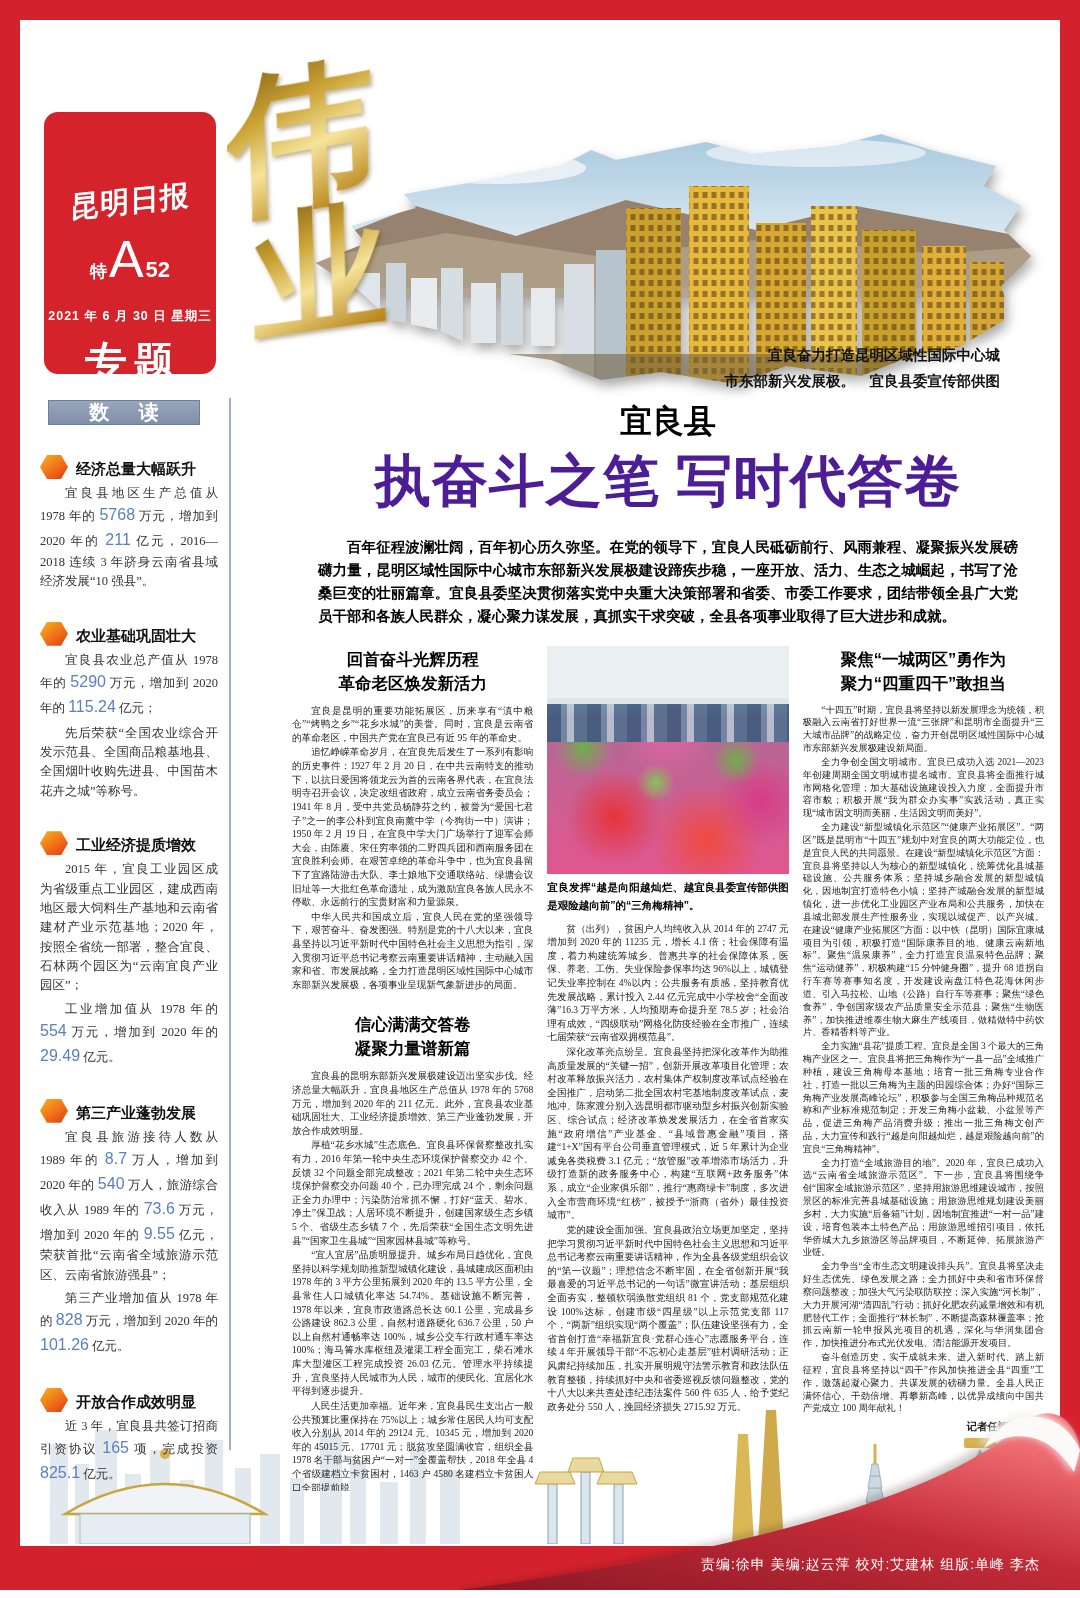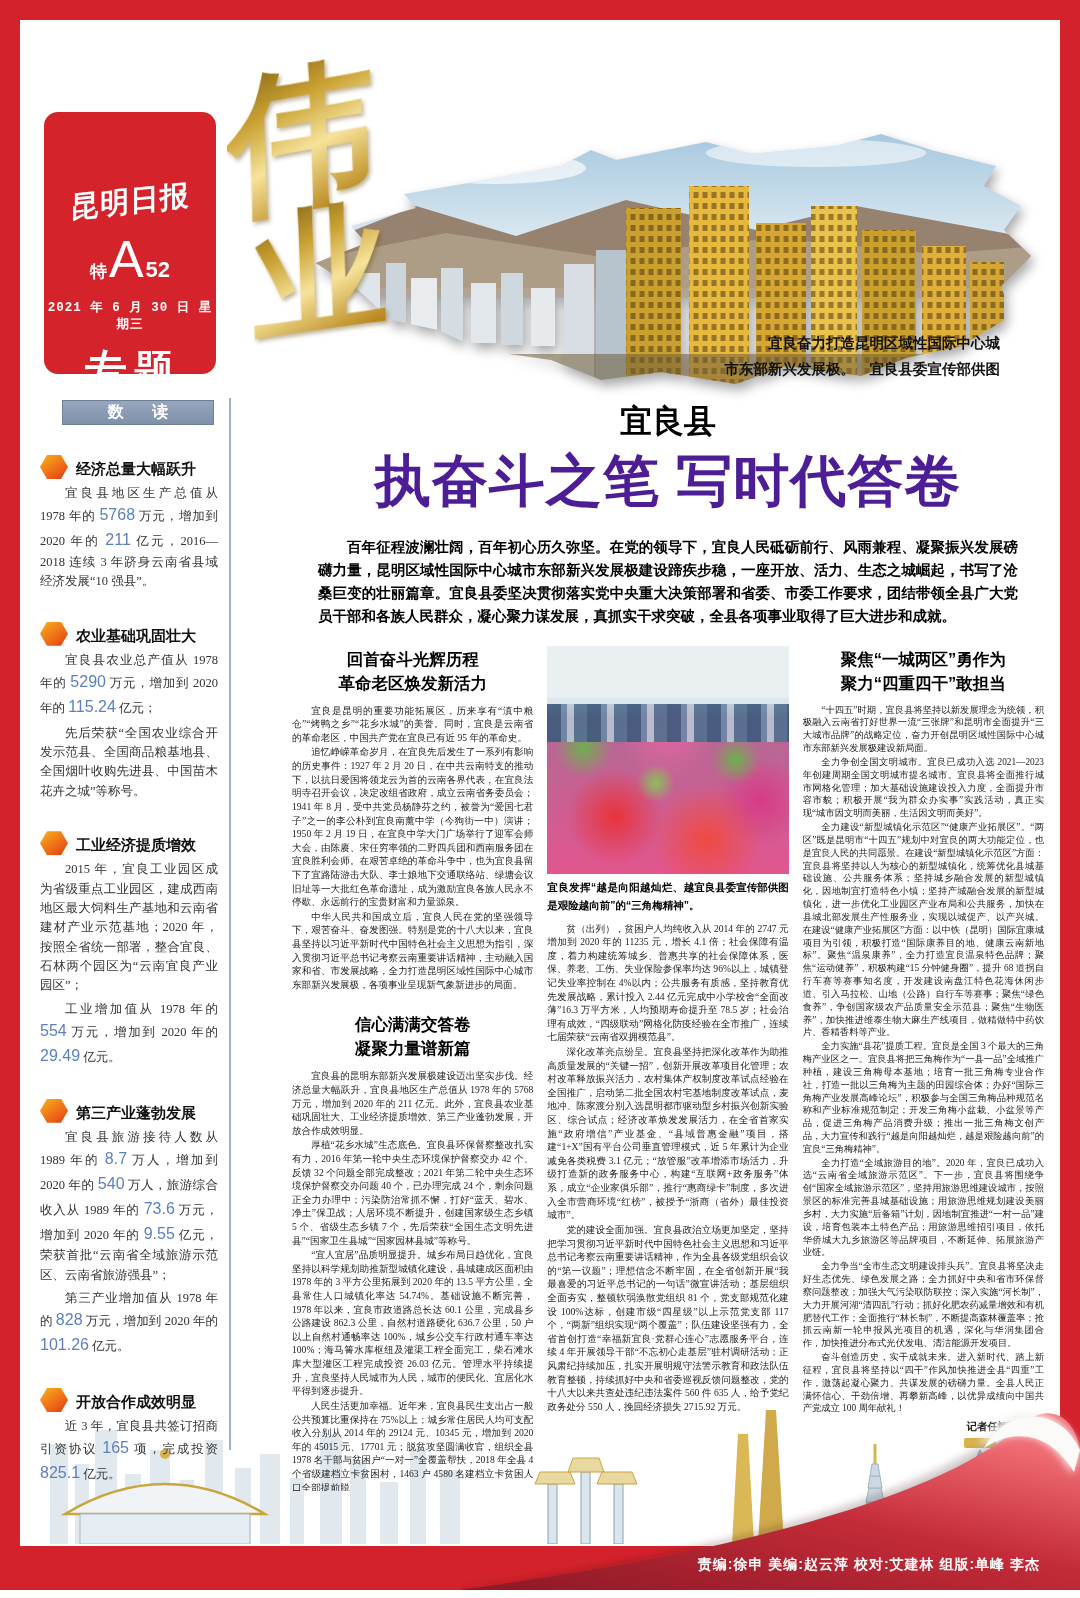--- a/index.html
+++ b/index.html
@@ -11,51 +11,51 @@
   
   .mast-box{position:absolute;left:44px;top:112px;width:172px;height:262px;background:#d5232b;
             border-radius:14px;color:#fff;text-align:center;z-index:3;}
   .brand{margin-top:70px;font-size:29px;font-weight:bold;letter-spacing:1px;
          transform:rotate(-6deg) skewX(-6deg);font-family:"Liberation Serif",serif;}
   .edition{margin-top:14px;display:flex;align-items:baseline;justify-content:center;gap:2px;
            font-family:"Liberation Sans",sans-serif;}
   .ed-prefix{font-size:17px;font-weight:bold;}
   .ed-letter{font-size:52px;font-weight:400;line-height:.9;}
   .ed-num{font-size:22px;font-weight:bold;}
-  .mast-date{margin-top:16px;font-size:12.5px;font-weight:bold;letter-spacing:1px;
-             font-family:Liberation Mono, monospace;}
+  .mast-date{margin-top:25px;font-size:12.5px;font-weight:bold;letter-spacing:1px;
+             font-family:Liberation Sans, sans-serif;}
   .mast-section{margin-top:10px;font-size:42px;font-weight:bold;letter-spacing:6px;text-indent:6px;}
 
   
   .gold-char{position:absolute;z-index:6;font-weight:bold;font-family:"Liberation Serif",serif;
              background:linear-gradient(160deg,#7a5c10 8%,#caa133 34%,#f6e39a 55%,#b9871c 82%);
              -webkit-background-clip:text;background-clip:text;color:transparent;
              filter:drop-shadow(2px 3px 2px rgba(110,85,20,.45));}
   .gold-1{left:226px;top:36px;font-size:152px;transform:rotate(-10deg) skewX(-8deg);}
   .gold-2{left:252px;top:182px;font-size:136px;transform:rotate(-8deg) skewX(-6deg);}
 
   
   .top-photo{position:absolute;left:296px;top:58px;width:746px;height:336px;z-index:2;}
-  .top-caption{position:absolute;right:42px;bottom:12px;z-index:4;text-align:right;
+  .top-caption{position:absolute;right:42px;bottom:0;z-index:4;text-align:right;
                font-size:14.5px;font-weight:bold;line-height:1.8;color:#111;
                font-family:"Liberation Sans",sans-serif;}
 
   
   .main{position:absolute;left:292px;top:404px;width:752px;z-index:2;}
   .kicker{text-align:center;font-size:32px;font-weight:900;color:#000;line-height:1.1;
           font-family:"Liberation Sans",sans-serif;}
   .big-title{text-align:center;font-size:56px;font-weight:900;color:#4c1d95;margin-top:5px;
              letter-spacing:1px;font-family:"Liberation Sans",sans-serif;}
   .intro{margin:16px auto 0;width:700px;font-size:14.5px;line-height:1.58;text-align:justify;
          text-indent:2em;color:#000;font-weight:700;}
 
   
   .sidebar{position:absolute;left:40px;top:400px;width:178px;z-index:2;}
-  .shudu-bar{margin-left:22px;width:150px;height:23px;background:linear-gradient(#98a6bd,#7f90a9);
-             border:1px solid #6e7f9a;color:#fff;font-size:16px;font-weight:bold;
+  .shudu-bar{margin-left:8px;width:150px;height:23px;background:linear-gradient(#98a6bd,#7f90a9);
+             border:1px solid #6e7f9a;color:#fff;font-size:20px;font-weight:bold;
              letter-spacing:12px;text-indent:12px;display:flex;align-items:center;justify-content:center;
              font-family:"Liberation Sans",sans-serif;}
   .side-sec{margin-top:30px;}
   .side-sec-head{display:flex;align-items:flex-end;gap:8px;margin-bottom:5px;}
   .hex{width:28px;height:24px;flex:0 0 28px;
        background:linear-gradient(145deg,#f7a81c 10%,#ec5d16 70%,#d43a10);
        clip-path:polygon(25% 0,75% 0,100% 50%,75% 100%,25% 100%,0 50%);
        filter:drop-shadow(1px 2px 1px rgba(150,60,10,.4));}
   .side-sec-title{font-size:15px;font-weight:bold;color:#111;font-family:"Liberation Sans",sans-serif;}
   .side-p{margin:2px 0 4px;font-size:12.5px;line-height:1.55;text-align:justify;text-indent:2em;color:#333;}
@@ -89,21 +89,21 @@
     background-position:0 0,0 48px,0 0,0 0,0 0,0 0,0 0,0 0,0 0,0 0;}
   .photo-cap{margin:5px 0 7px;font-size:10.5px;font-weight:bold;line-height:1.7;color:#000;
              text-align:justify;font-family:"Liberation Sans",sans-serif;}
   .photo-cap .cap-credit{float:right;}
   .byline{margin-top:5px;text-align:right;font-weight:bold;font-size:10.5px;padding-right:4px;
           font-family:"Liberation Sans",sans-serif;}
 
   
   .skyline{position:absolute;left:20px;top:1392px;width:1040px;height:152px;z-index:1;}
   .curl{position:absolute;left:460px;top:1380px;width:620px;height:210px;z-index:20;}
-  .credits{position:absolute;right:40px;top:1556px;z-index:30;color:#fff;font-weight:bold;
+  .credits{position:absolute;right:40px;top:1556px;z-index:30;color:#fff;font-weight:normal;
            font-size:14px;letter-spacing:1px;font-family:"Liberation Sans",sans-serif;}
 </style>
 </head>
 <body>
 
 <div class="frame"></div>
 <div class="page-inner"></div>
 
 <div class="mast-box">
   <div class="brand">昆明日报</div>

